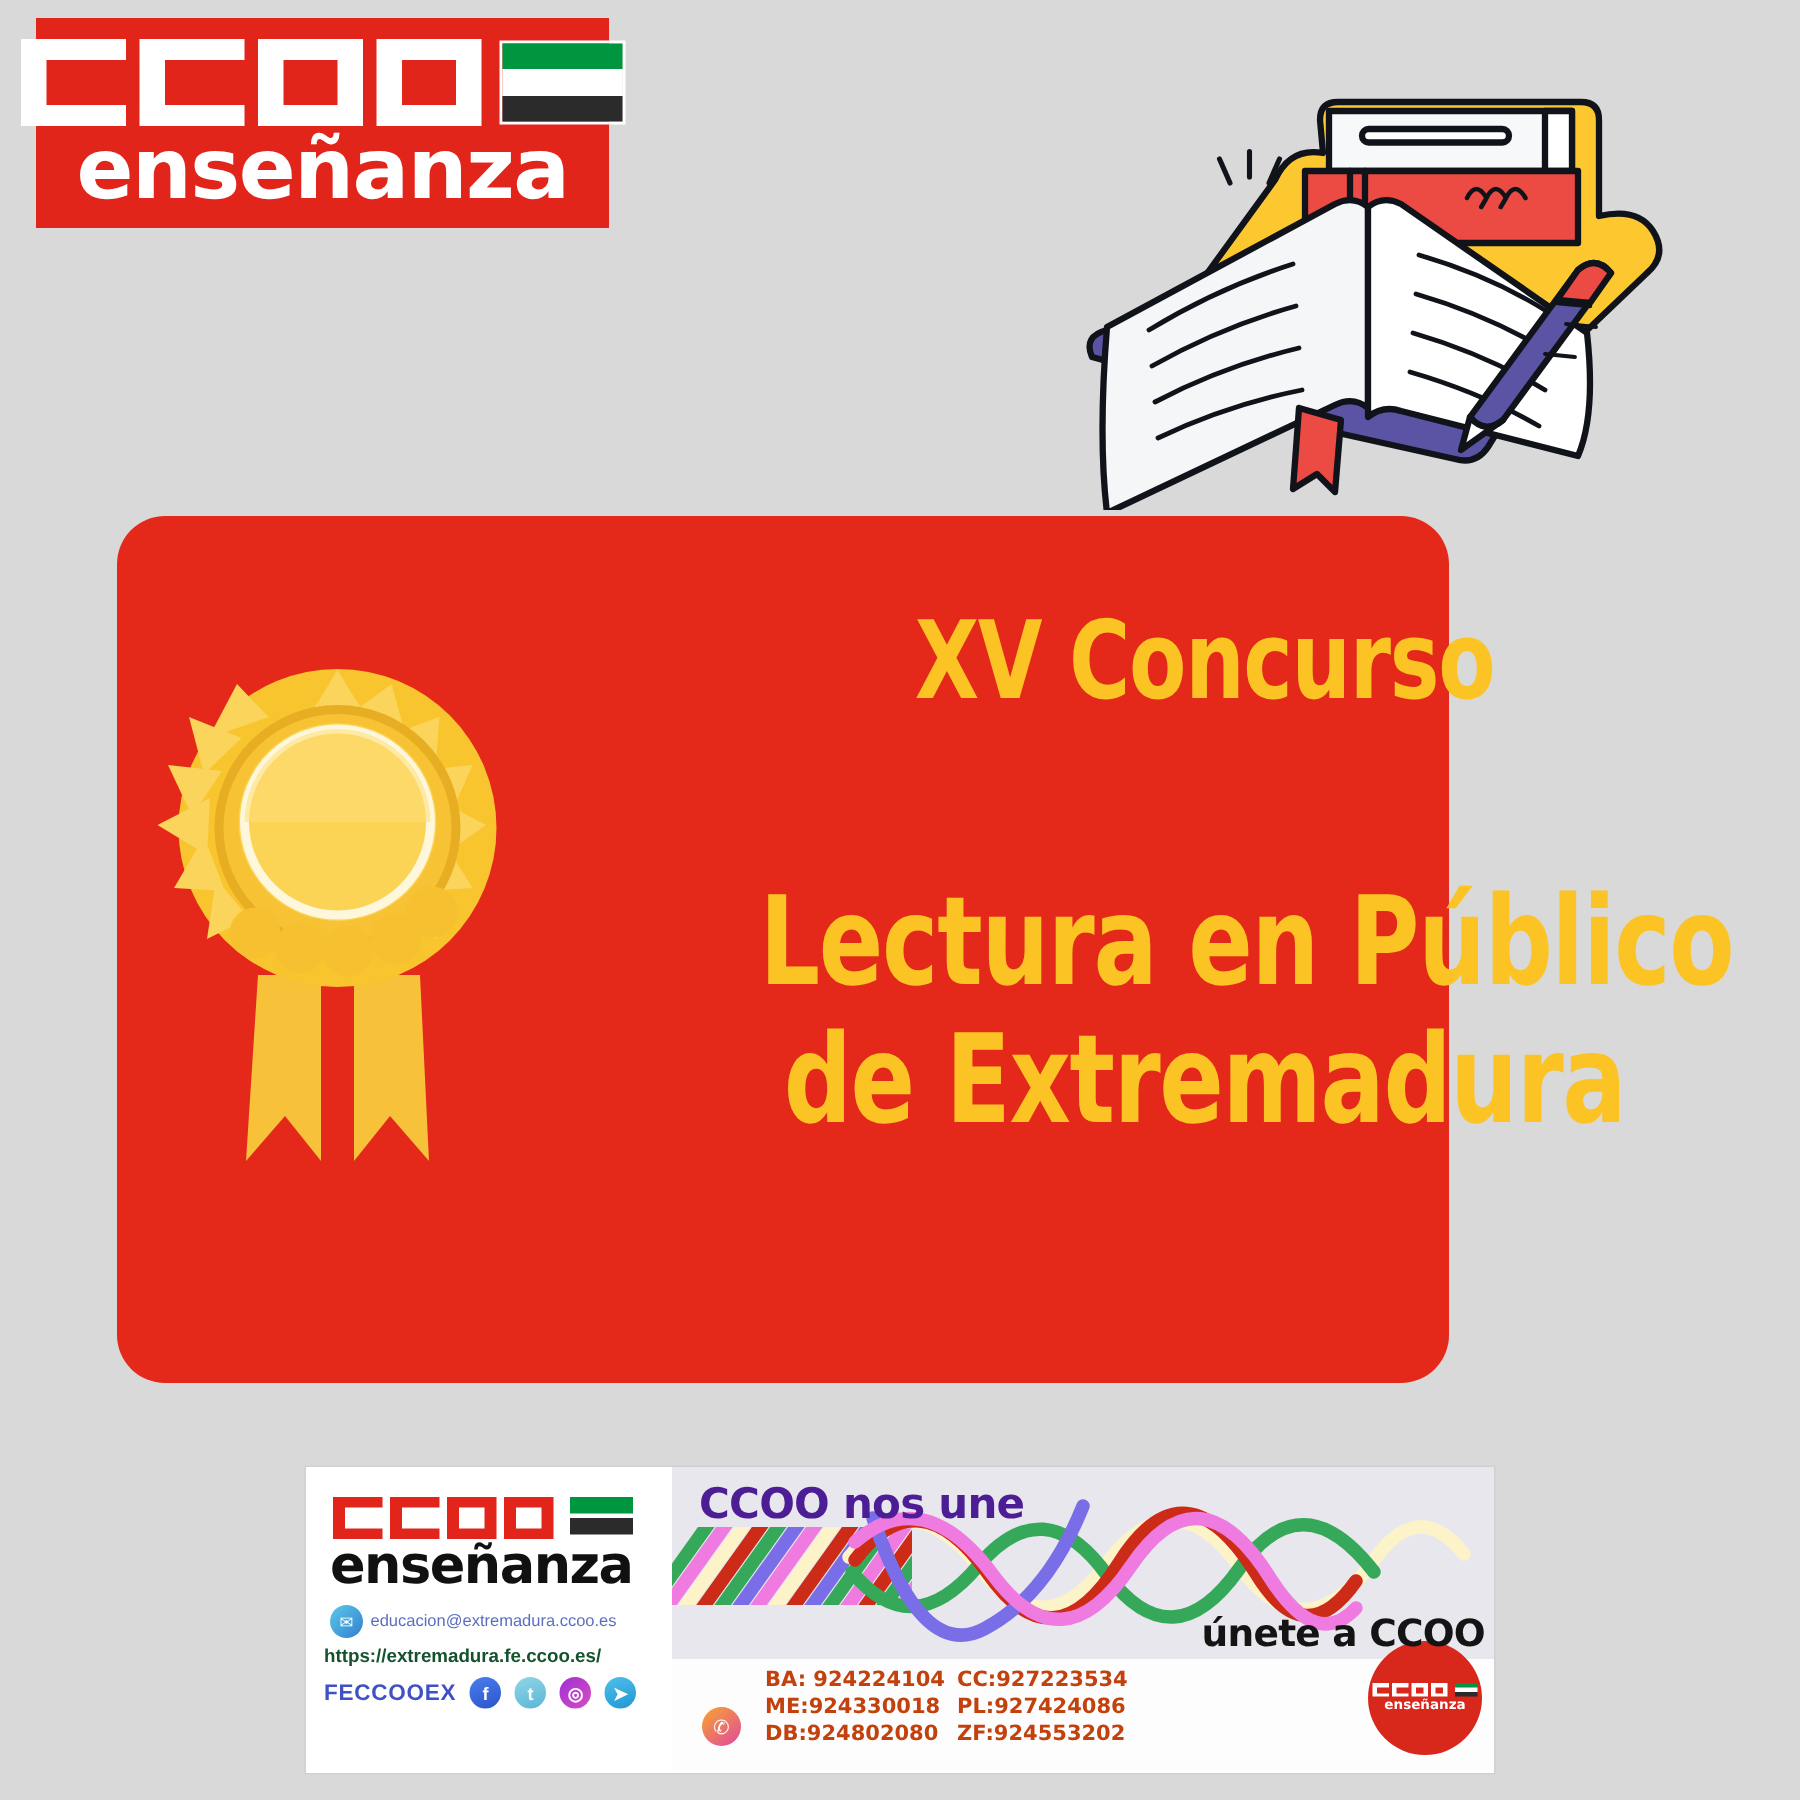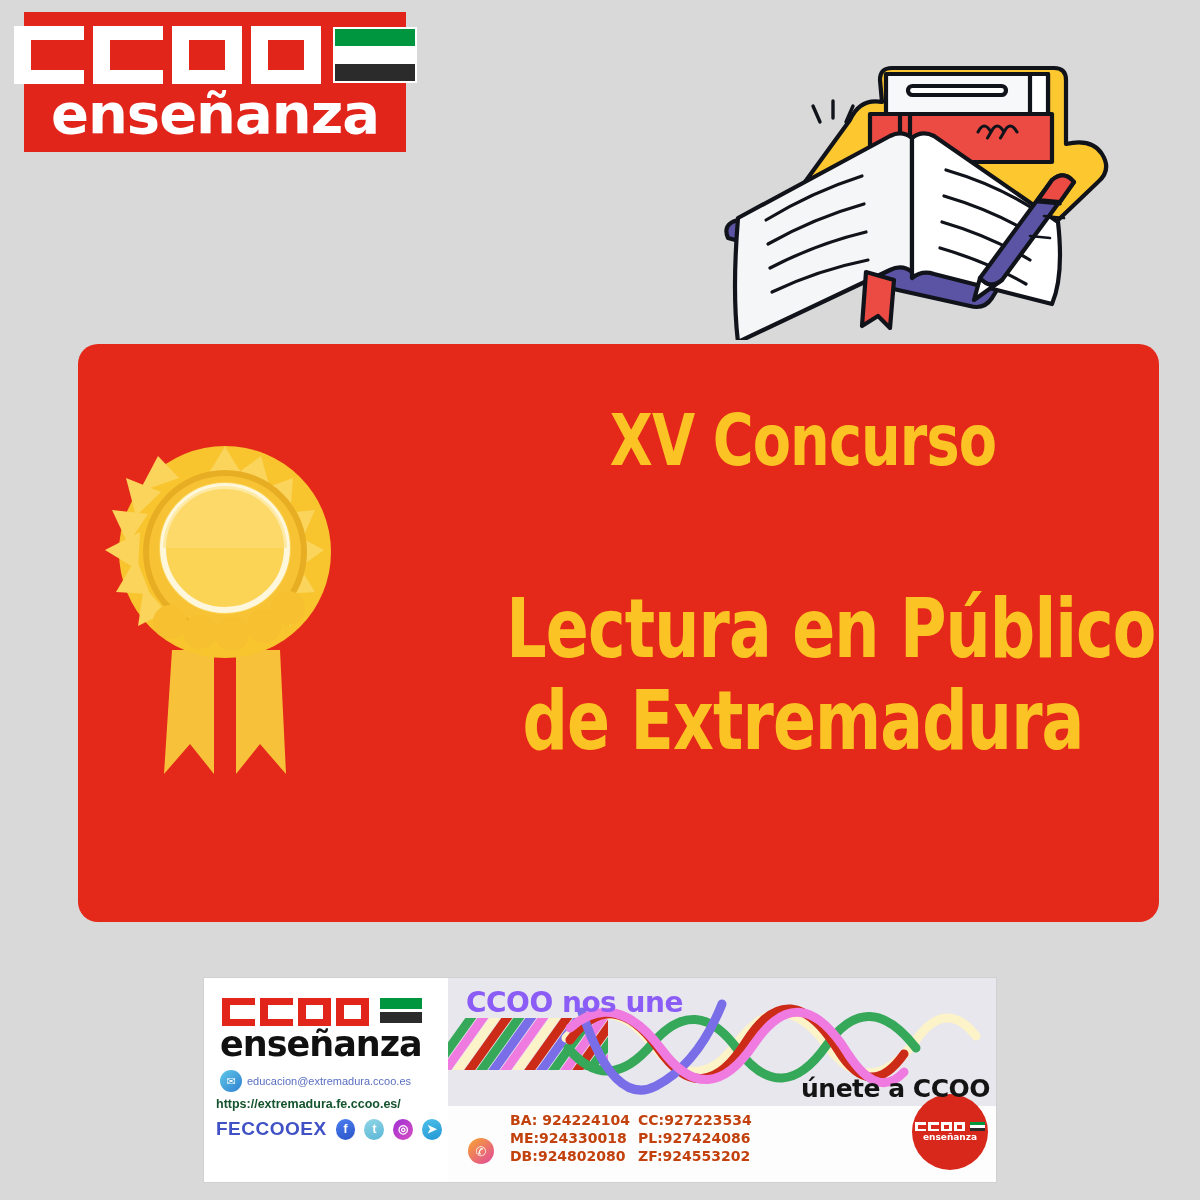--- a/index.html
+++ b/index.html
@@ -60,23 +60,23 @@
     margin-top:2px;
     font-family:"DejaVu Sans", sans-serif;
   }
 
   
   .books-art{position:absolute;left:700px;top:50px;width:420px;height:290px;}
 
   
   .card{
     position:absolute;left:78px;top:344px;
-    width:1081px;height:578px;
+    width:888px;height:578px;
     background:#E4291A;
-    border-radius:20px;
+    border-radius:32px;
   }
   .rosette{
     position:absolute;left:22px;top:92px;width:250px;height:348px;
   }
   .card-title{
     position:absolute;left:380px;top:60px;width:690px;
     text-align:center;color:#FBC424;
     font-family:"DejaVu Sans Condensed","Liberation Sans Narrow","Liberation Sans",sans-serif;
     font-weight:bold;
     font-stretch:condensed;
@@ -123,39 +123,39 @@
   .mail-row{display:flex;align-items:center;gap:5px;margin:8px 0 0 8px;}
   .ic-mail{
     width:22px;height:22px;border-radius:50%;
     background:linear-gradient(135deg,#5ec8e8,#2f7fd0);
     display:flex;align-items:center;justify-content:center;
     color:#fff;font-size:11px;
   }
   .mail-txt{color:#5a6fc0;font-size:11px;font-weight:normal;text-align:center;}
   .web-txt{color:#14532d;font-size:12.5px;font-weight:bold;margin:5px 0 0 4px;}
   .soc-row{display:flex;align-items:center;gap:9px;margin:7px 0 0 4px;}
-  .soc-name{color:#3F51C5;font-size:19px;font-weight:bold;letter-spacing:.5px;}
+  .soc-name{color:#3F51C5;font-size:15px;font-weight:bold;letter-spacing:.5px;}
   .soc{
     width:21px;height:21px;border-radius:50%;
     display:flex;align-items:center;justify-content:center;
     color:#fff;font-size:12px;font-weight:bold;
   }
   .soc.fb{background:linear-gradient(160deg,#4a7ef0,#2b55c8);}
   .soc.tw{background:linear-gradient(160deg,#8fd6e6,#5bb6d6);}
   .soc.ig{background:linear-gradient(135deg,#a02fd6,#d64fc0);}
   .soc.tg{background:linear-gradient(160deg,#4fc0ea,#2196d4);}
 
   .banner-right{
     position:absolute;left:244px;top:0;right:0;height:204px;
   }
   .wave-zone{position:absolute;left:0;top:0;width:548px;height:128px;background:#e8e7ed;}
   .nos-une{
     position:absolute;left:18px;top:8px;z-index:4;
     font-family:"DejaVu Sans", sans-serif;
-    font-weight:bold;font-size:28px;color:#8b5cf6;
+    font-weight:bold;font-size:28px;color:#4c1d95;
     letter-spacing:-0.5px;
   }
   .unete{
     position:absolute;right:6px;top:96px;z-index:4;
     font-family:"DejaVu Sans", sans-serif;
     font-weight:bold;font-size:25px;color:#141414;
     letter-spacing:-0.5px;
   }
   .phones{
     position:absolute;left:62px;top:134px;

